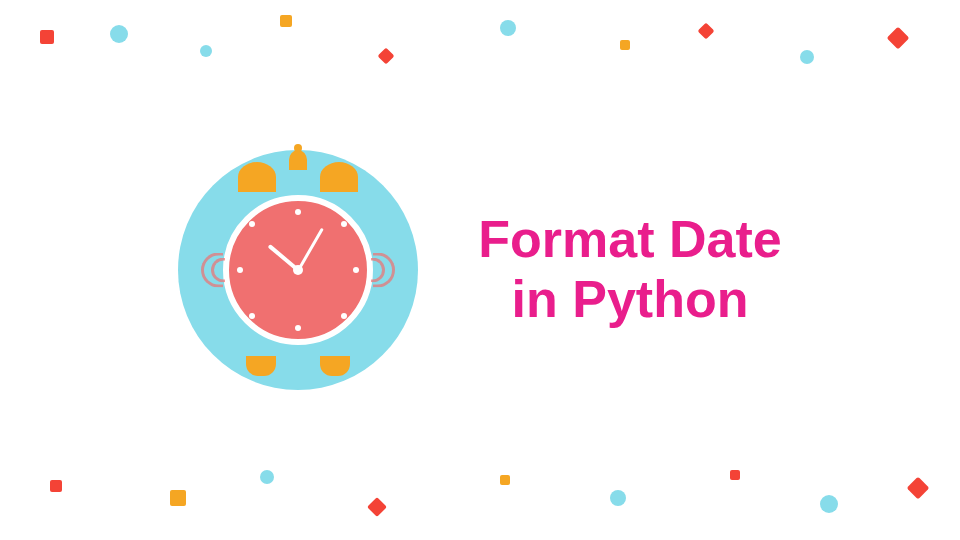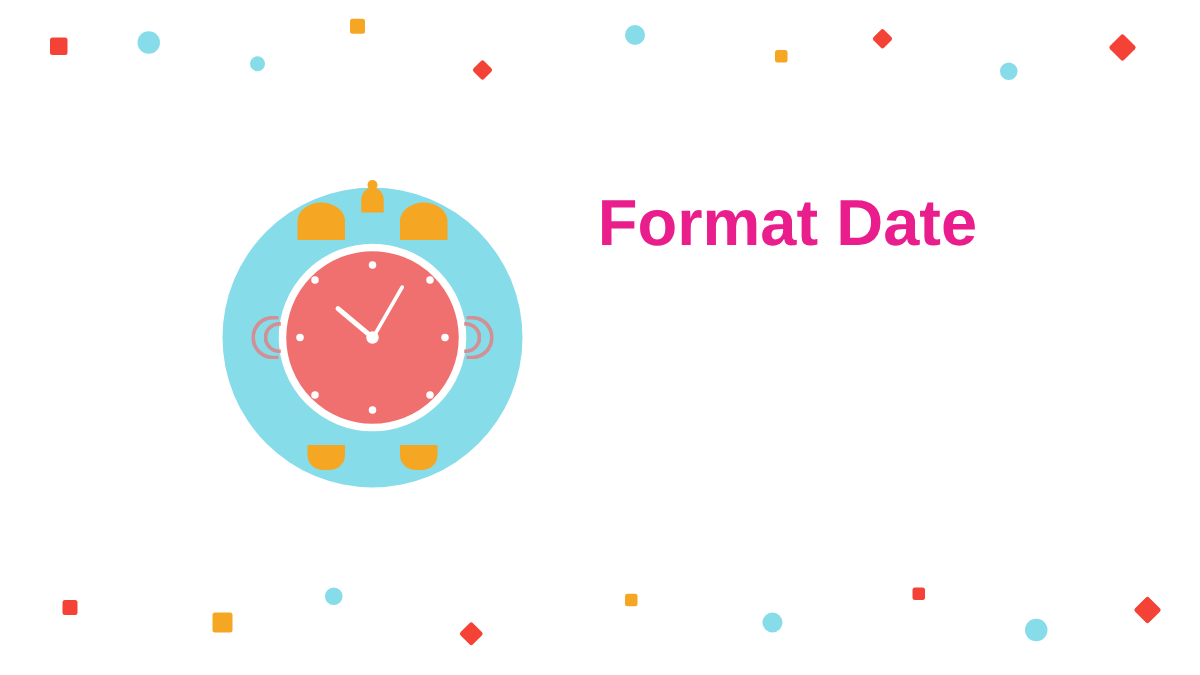--- a/index.html
+++ b/index.html
@@ -18,20 +18,21 @@
       height: 540px;
       position: relative;
       display: flex;
       align-items: center;
       justify-content: center;
     }
 
     
     .content {
       display: flex;
+      align-items: center;
       justify-content: center;
       gap: 60px;
       position: relative;
       z-index: 10;
     }
 
     
     .clock-container {
       width: 240px;
       height: 240px;
@@ -300,16 +301,17 @@
           <div class="clock-center"></div>
         </div>
 
         <div class="foot-left"></div>
         <div class="foot-right"></div>
       </div>
     </div>
 
     <div class="text-area">
       <div class="title-text">Format Date</div>
+      <div class="title-text">in Python</div>
     </div>
 
   </div>
 </div>
 
 </body></html>

